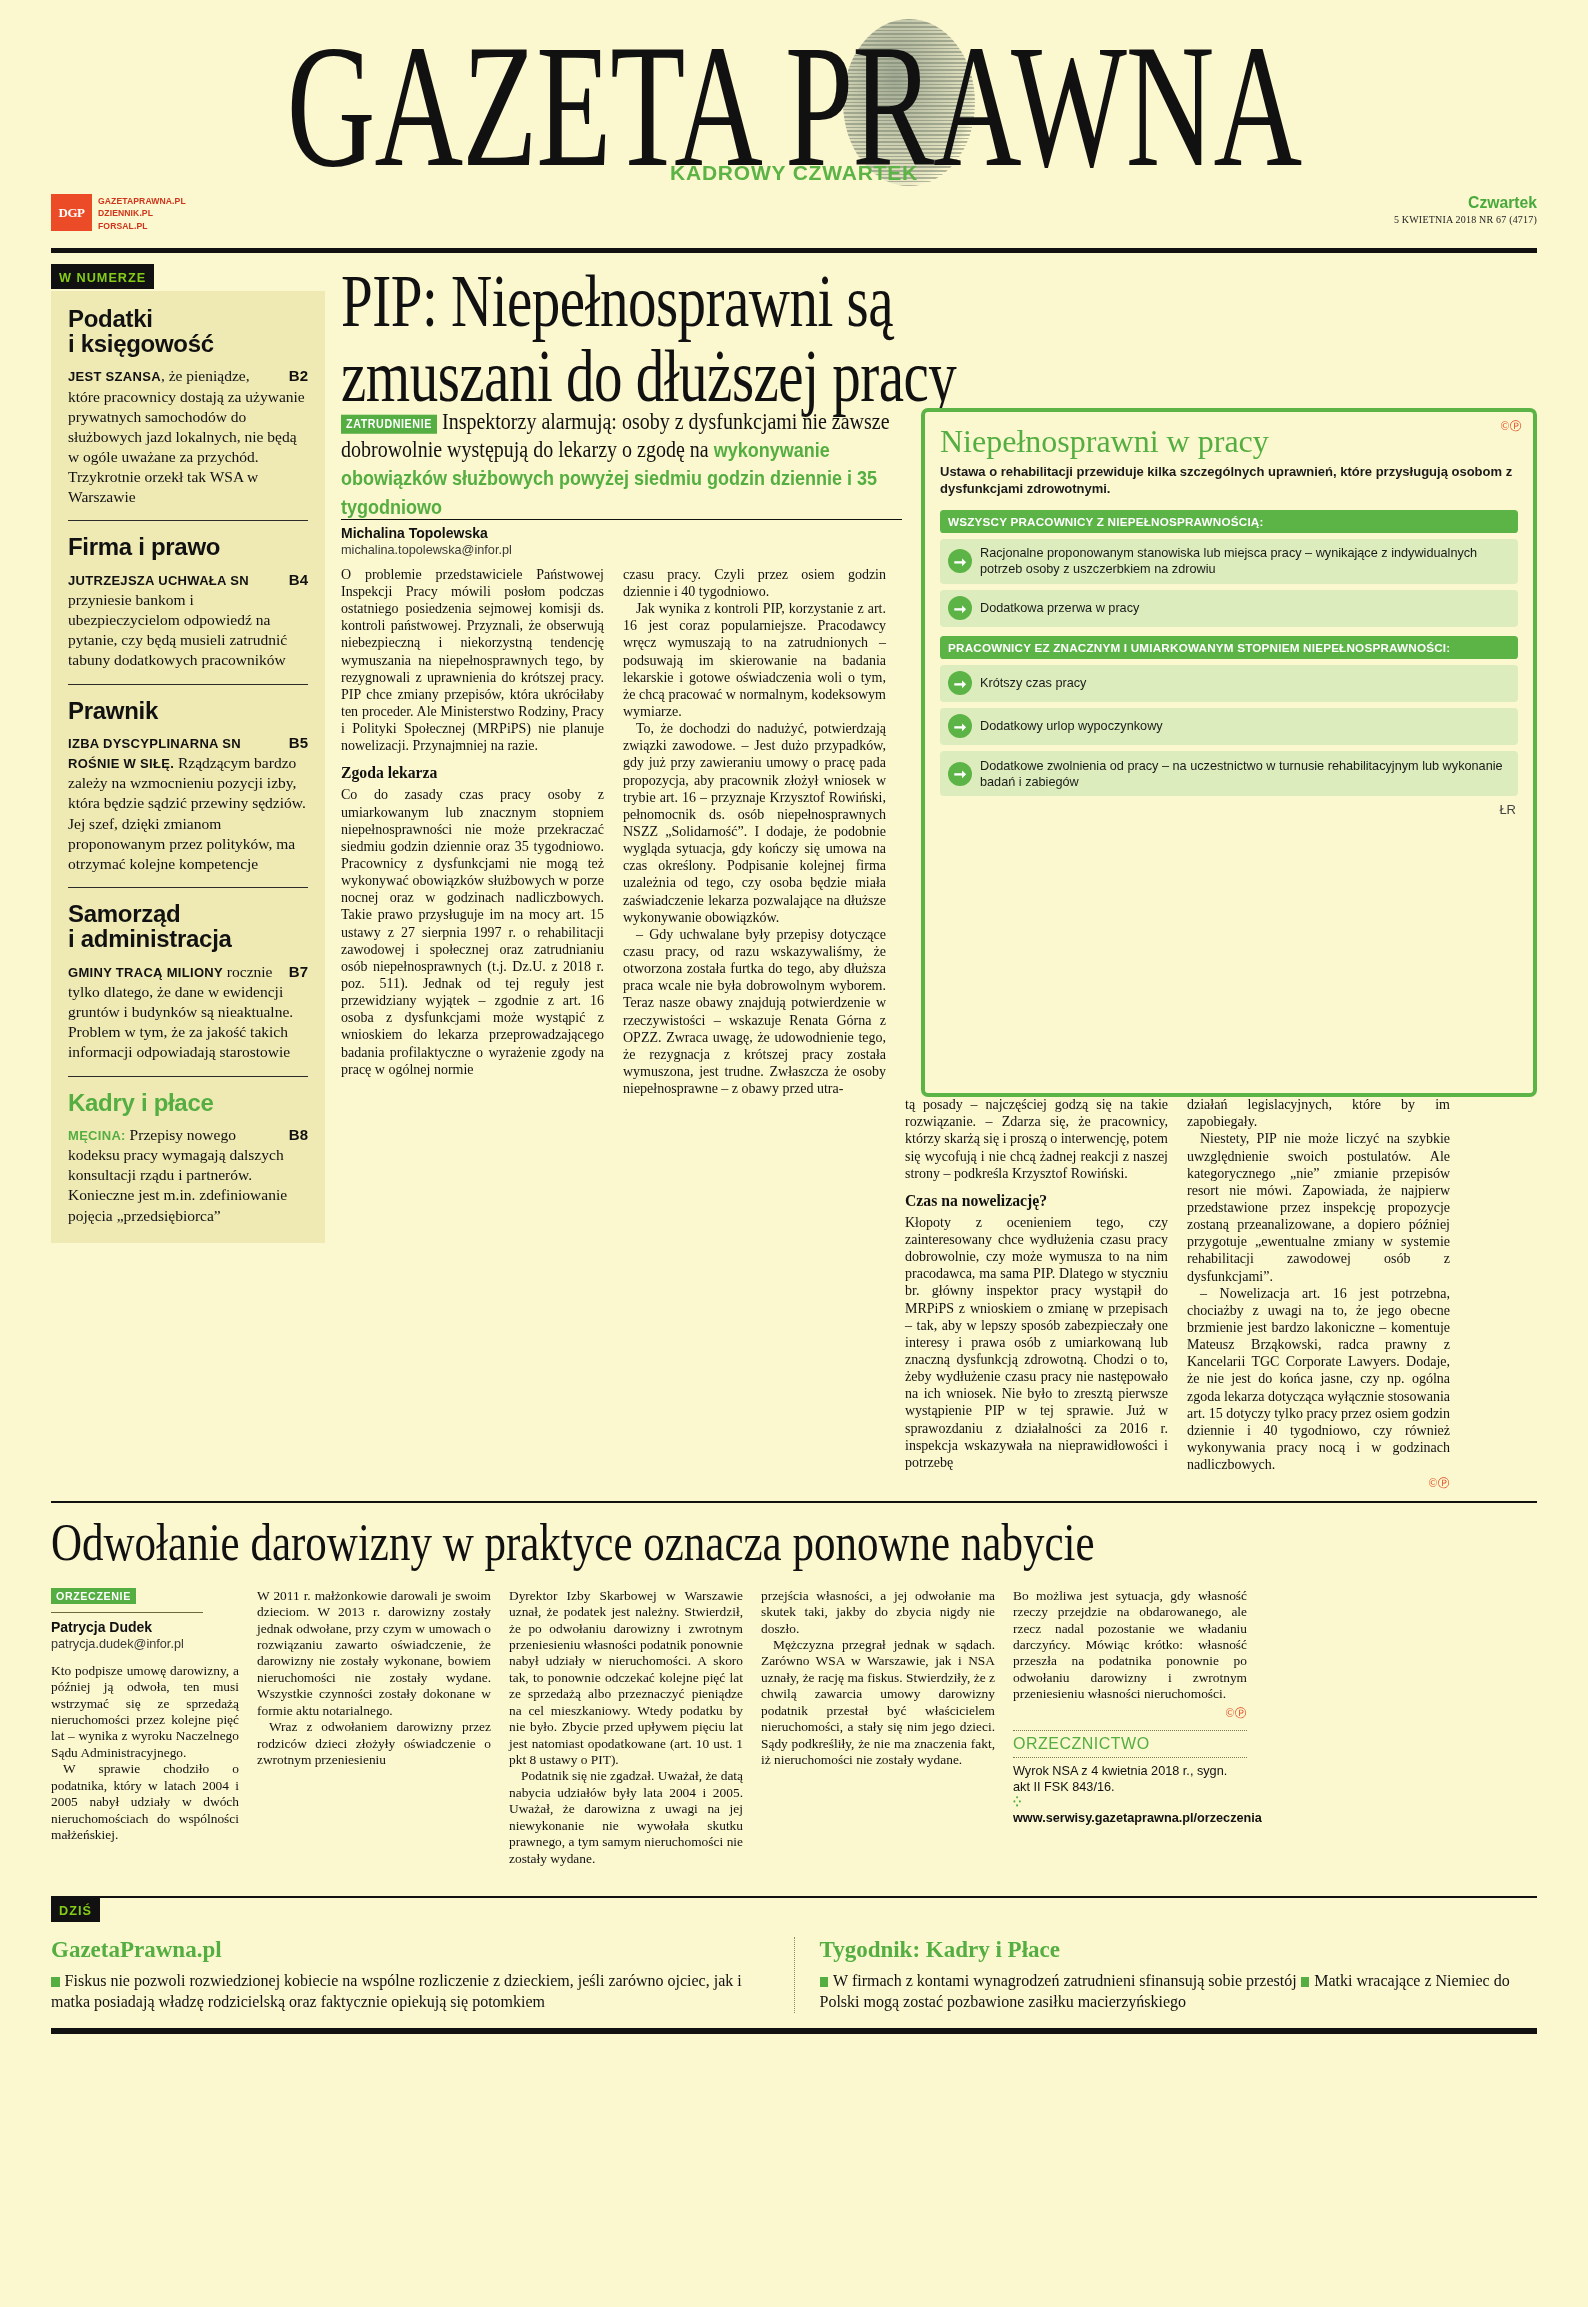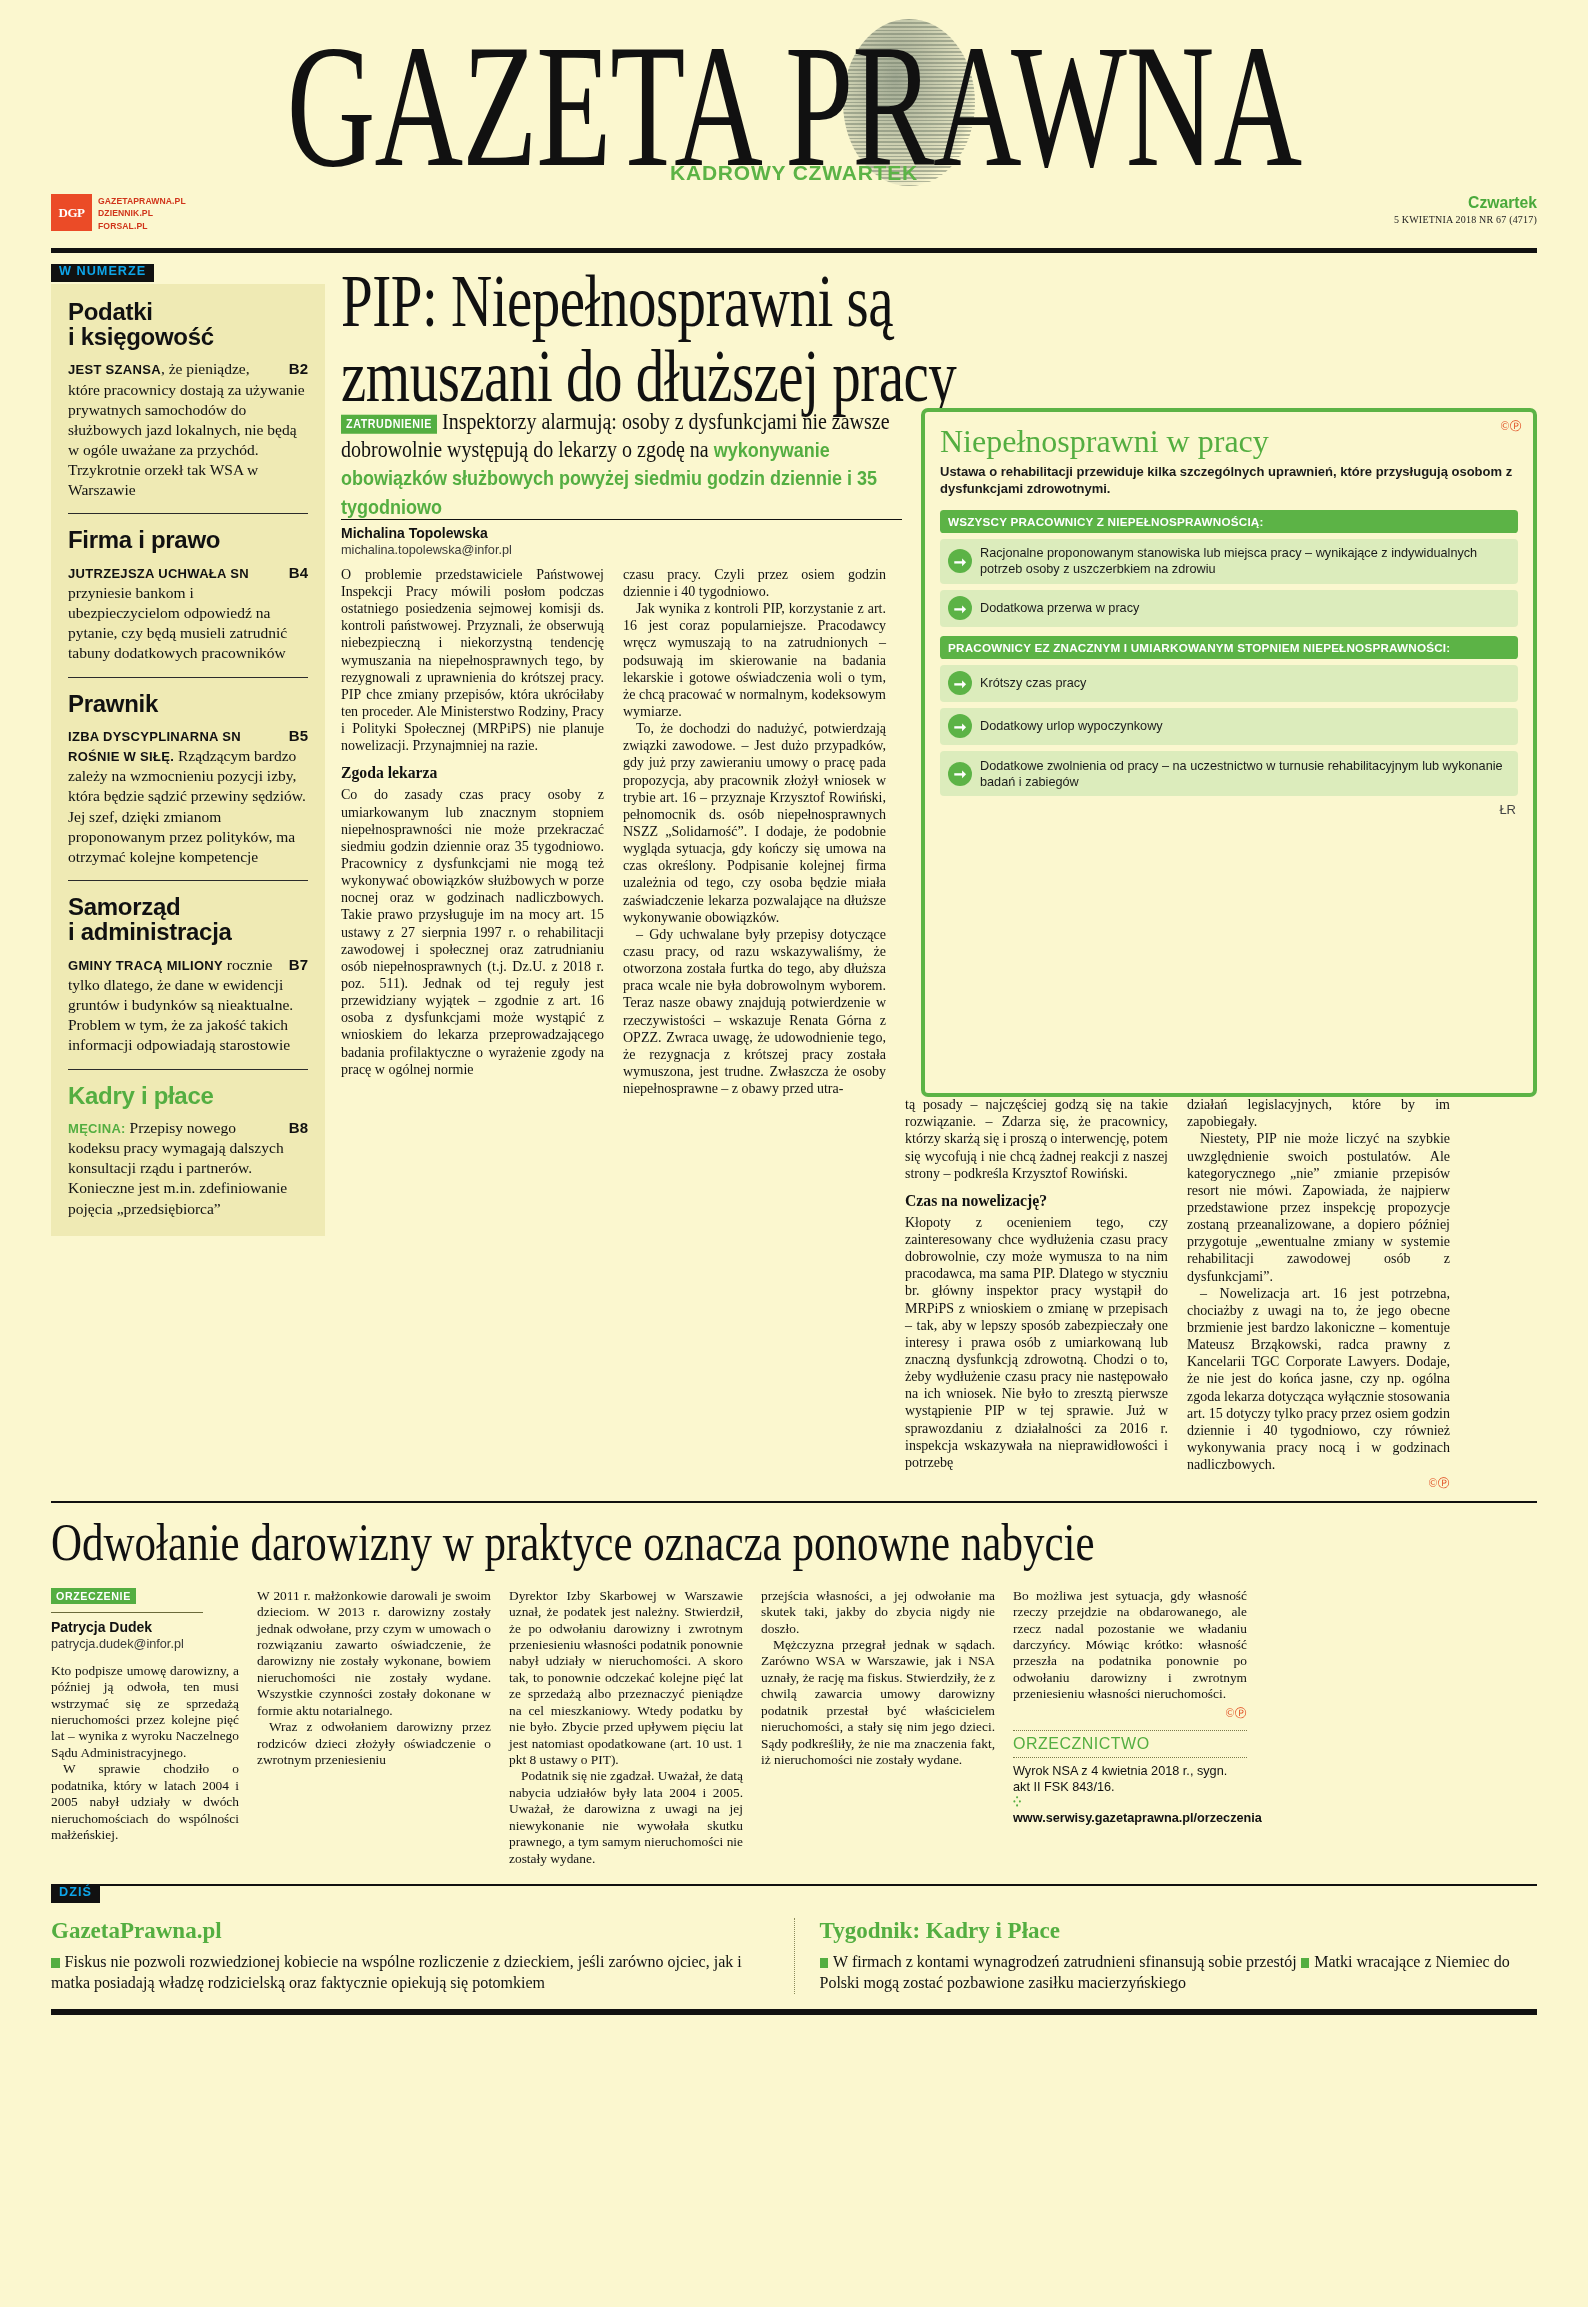--- a/index.html
+++ b/index.html
@@ -72,23 +72,23 @@
   }
   .rule-thick { height: 4.6px; background: #111; margin-top: 4px; }
 
   
   .body-grid { display: flex; gap: 16px; margin-top: 11px; }
   .sidebar { width: 274px; flex: none; }
   .mainzone { flex: 1; }
 
   
   .tagblack {
-    display: inline-block; background: #111; color: #0ea5e9;
-    font-family: "Liberation Sans", sans-serif; font-weight: 700;
-    font-size: 12.7px; letter-spacing: 1px; padding: 0 8px 4px 8px;
+    display: inline-block; background: #111; color: #84cc16;
+    font-family: "Liberation Sans", sans-serif; font-weight: 700;
+    font-size: 12.7px; letter-spacing: 1px; padding: 7px 8px 4px 8px;
   }
   .sidebar-panel { background: #efeab4; padding: 15px 17px 17px 17px; margin-top: 2px; }
   .sb-head {
     font-family: "Liberation Sans", sans-serif; font-weight: 700;
     font-size: 24px; line-height: 1.06; letter-spacing: -0.3px;
     margin-bottom: 10px;
   }
   .sb-head.green { color: #54ae41; }
   .sb-body {
     font-family: "Liberation Serif", serif;
@@ -202,21 +202,21 @@
   .a2-col p + p { text-indent: 12px; }
   .a2-byline-rule { border-top: 1.5px solid #6a6a3a; margin: 8px 0 6px 0; width: 152px; }
 
   .orz-box { border-top: 1.5px dotted #7a7a4a; border-bottom: 1.5px dotted #7a7a4a; padding: 4px 0; margin-top: 9px; }
   .orz-title { font-family: "Liberation Sans", sans-serif; font-size: 16px; color: #54ae41; letter-spacing: 0.5px; }
   .orz-text { font-family: "Liberation Sans", sans-serif; font-size: 12.7px; line-height: 1.28; margin-top: 5px; }
   .orz-link { font-family: "Liberation Sans", sans-serif; font-weight: 700; font-size: 12.7px; line-height: 1.24; }
   .orz-bullet { color: #54ae41; font-weight: 700; }
 
   
-  .dzis-wrap { margin-top: 17px; }
+  .dzis-wrap { margin-top: 29px; }
   .dzis-rule { height: 2px; background: #111; }
   .dzis-cols { display: flex; gap: 25px; margin-top: 15px; }
   .dzis-col { flex: 1; }
   .dzis-col.second { border-left: 1.5px dotted #8a8a5a; padding-left: 25px; }
   .dzis-title {
     font-family: "Liberation Serif", serif; font-weight: 700; font-size: 23px;
     color: #54ae41; margin-bottom: 8px;
   }
   .dzis-body { font-family: "Liberation Serif", serif; font-size: 16px; line-height: 1.30; }
   .sq { display: inline-block; width: 8.6px; height: 10.7px; background: #54ae41; margin-right: 5px; vertical-align: -1px; }

